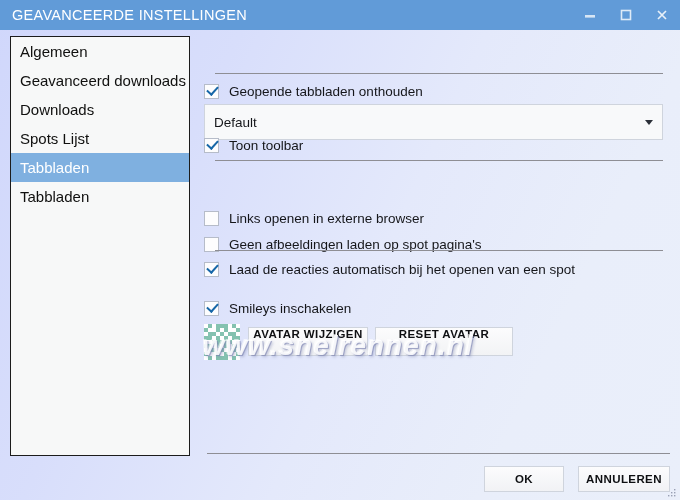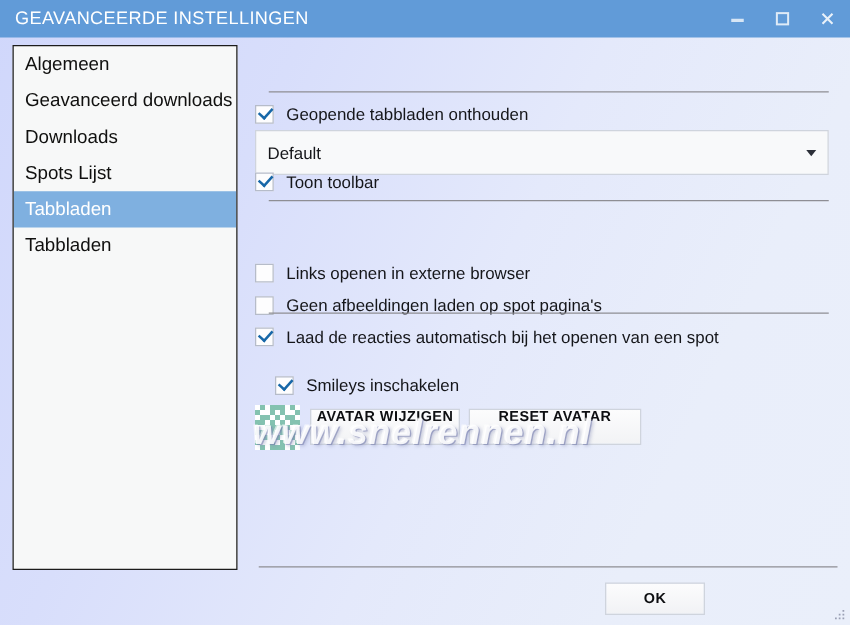--- a/index.html
+++ b/index.html
@@ -306,21 +306,21 @@
     <div class="row" style="left:4px; top:201px;">
       <span class="cb"></span>
       <span class="cb-label">Geen afbeeldingen laden op spot pagina's</span>
     </div>
     <div class="row" style="left:4px; top:226px;">
       <span class="cb checked"></span>
       <span class="cb-label">Laad de reacties automatisch bij het openen van een spot</span>
     </div>
     <div class="sep" style="left:15px; top:214px; width:448px;"></div>
 
-    <div class="row" style="left:20px; top:265px;">
+    <div class="row" style="left:4px; top:265px;">
       <span class="cb checked"></span>
       <span class="cb-label">Smileys inschakelen</span>
     </div>
 
     <div class="avatar">
       <svg width="36" height="36" viewBox="0 0 9 9" shape-rendering="crispEdges" aria-hidden="true">
         <rect x="0" y="0" width="9" height="9" fill="#84c2b0"></rect>
         <g fill="#ffffff">
           <rect x="0" y="0" width="1" height="1"></rect>
           <rect x="8" y="0" width="1" height="1"></rect>
@@ -365,20 +365,23 @@
       <span>RESET AVATAR</span>
     </div>
   </div>
 
   <div class="watermark">www.snelrennen.nl</div>
 
   <div class="footer-sep"></div>
   <div class="footer-btn" id="ok-button">
     <span>OK</span>
   </div>
+  <div class="footer-btn" id="cancel-button">
+    <span>ANNULEREN</span>
+  </div>
 
   <div class="grip">
     <svg width="12" height="12" viewBox="0 0 12 12" aria-hidden="true">
       <g fill="#9aa0b4">
         <rect x="9" y="2" width="1.4" height="1.4"></rect>
         <rect x="6" y="5" width="1.4" height="1.4"></rect>
         <rect x="9" y="5" width="1.4" height="1.4"></rect>
         <rect x="3" y="8" width="1.4" height="1.4"></rect>
         <rect x="6" y="8" width="1.4" height="1.4"></rect>
         <rect x="9" y="8" width="1.4" height="1.4"></rect>

